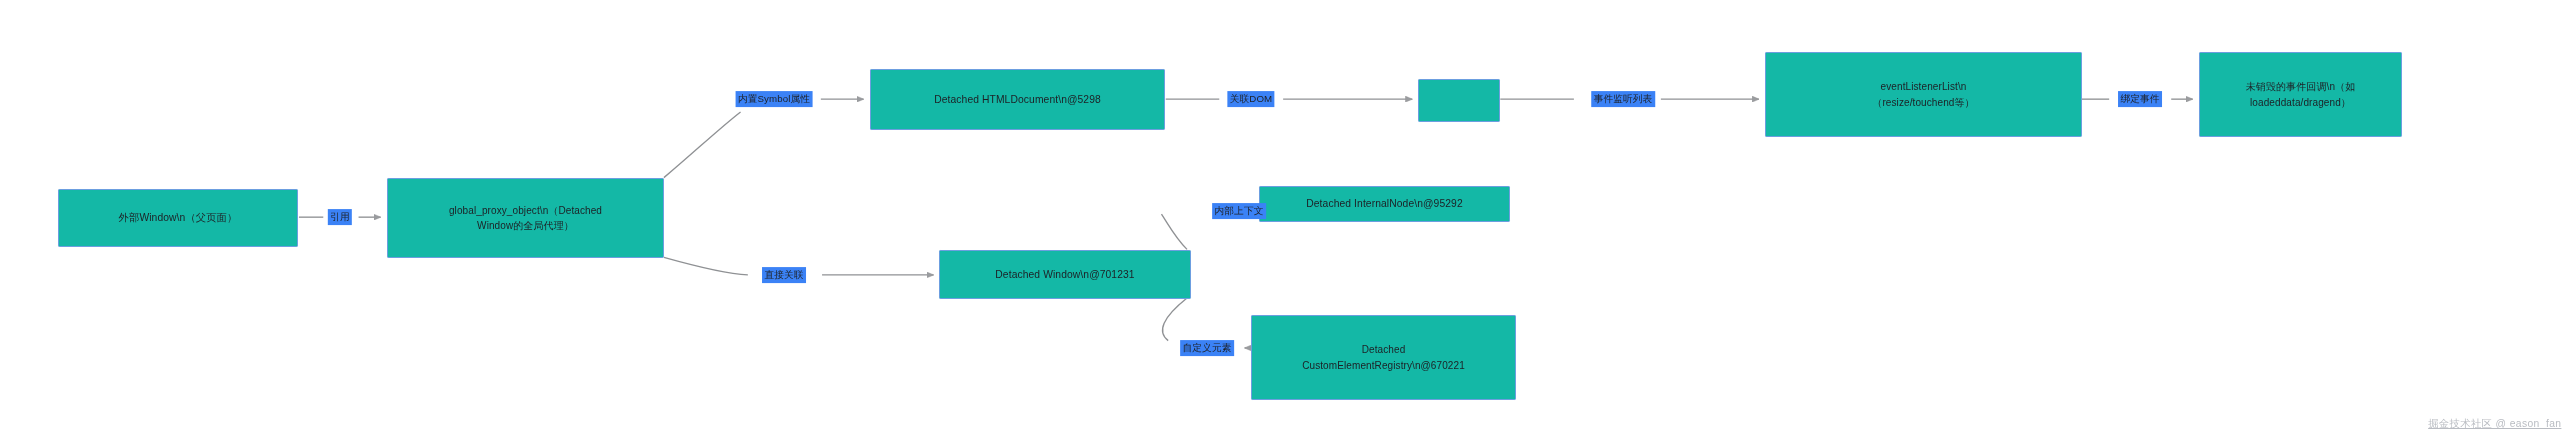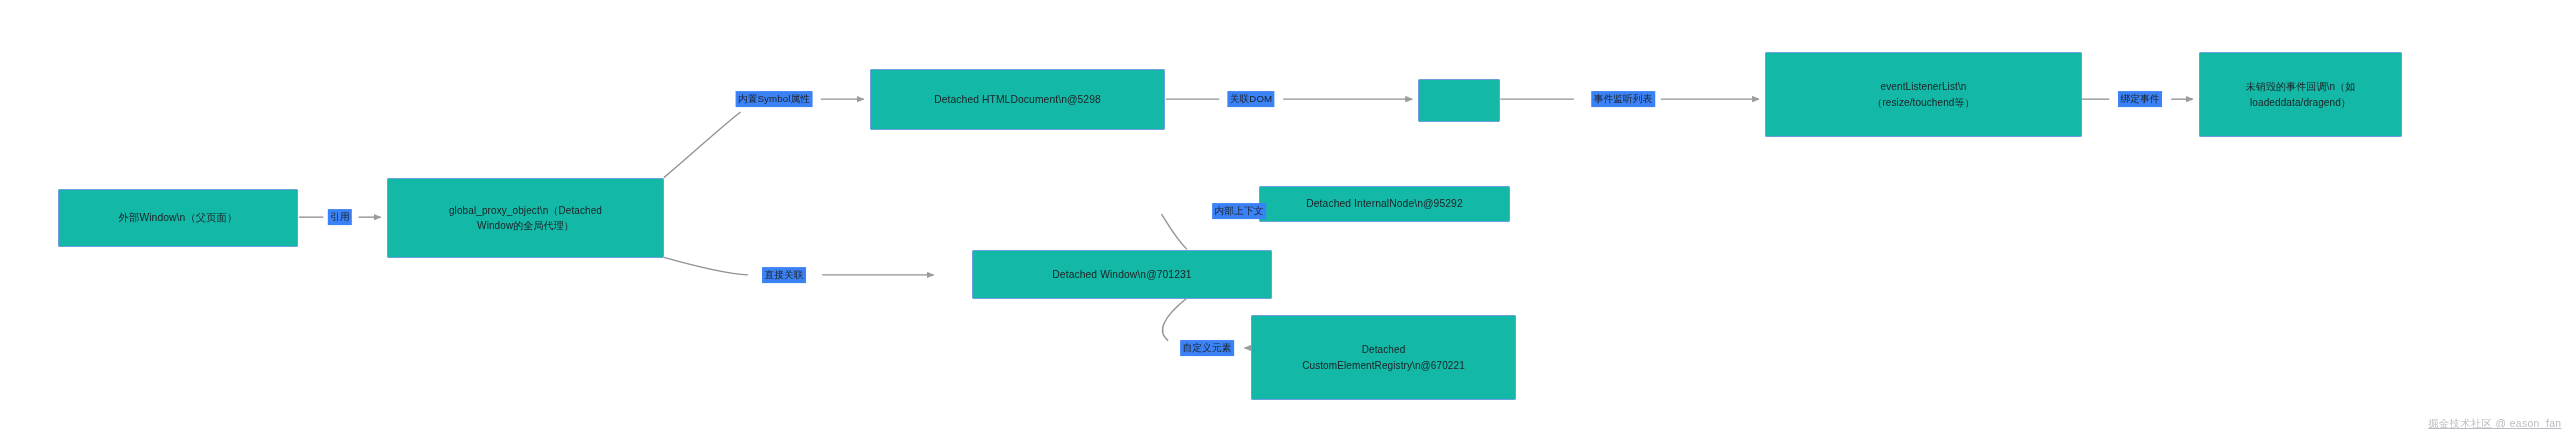--- a/index.html
+++ b/index.html
@@ -114,21 +114,21 @@
   <div class="node" id="node-detached-htmldocument" style="left: 870px; top: 69px; width: 295px; height: 61px;">Detached HTMLDocument\n@5298</div>
 
   <div class="node" id="node-unnamed-node" style="left: 1418px; top: 79px; width: 82px; height: 43px;"></div>
 
   <div class="node two-line" id="node-event-listener-list" style="left: 1765px; top: 52px; width: 317px; height: 85px;">eventListenerList\n
 （resize/touchend等）</div>
 
   <div class="node two-line" id="node-undestroyed-callbacks" style="left: 2199px; top: 52px; width: 203px; height: 85px;">未销毁的事件回调\n（如
 loadeddata/dragend）</div>
 
-  <div class="node" id="node-detached-window" style="left: 939px; top: 250px; width: 300px; height: 49px; margin-left: 33px;">Detached Window\n@701231</div>
+  <div class="node" id="node-detached-window" style="left: 939px; top: 250px; width: 252px; height: 49px;">Detached Window\n@701231</div>
 
   <div class="node" id="node-detached-internalnode" style="left: 1259px; top: 186px; width: 251px; height: 36px;">Detached InternalNode\n@95292</div>
 
   <div class="node two-line" id="node-detached-customelementregistry" style="left: 1251px; top: 315px; width: 265px; height: 85px;">Detached
 CustomElementRegistry\n@670221</div>
 
   <div class="edge-label" id="label-edge-reference" style="left: 340px; top: 217px;">引用</div>
 
   <div class="edge-label" id="label-edge-builtin-symbol" style="left: 774px; top: 99px;">内置Symbol属性</div>
 

